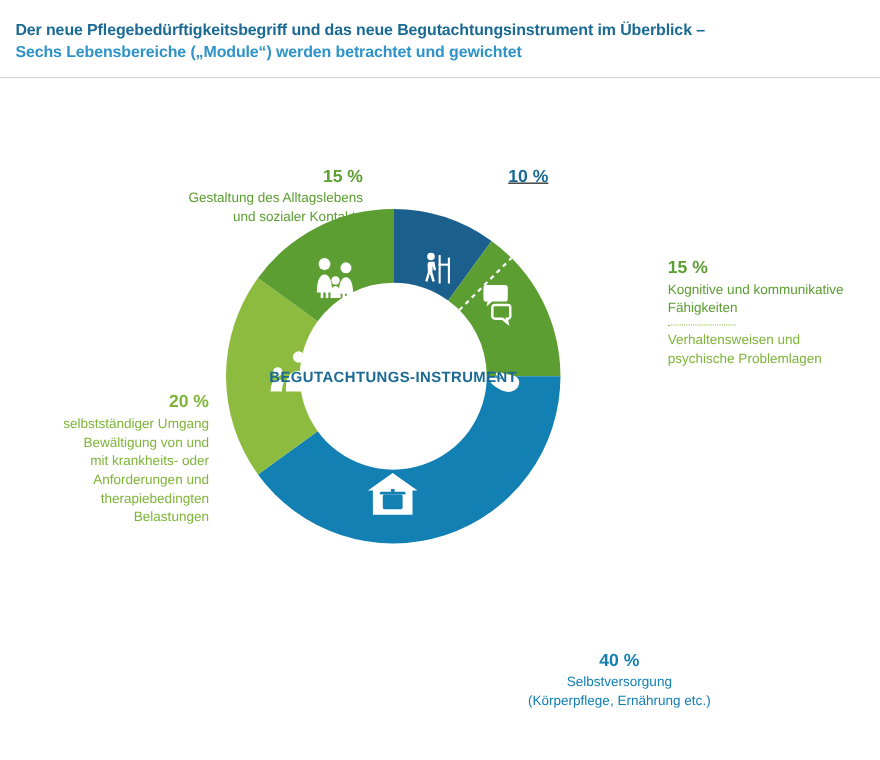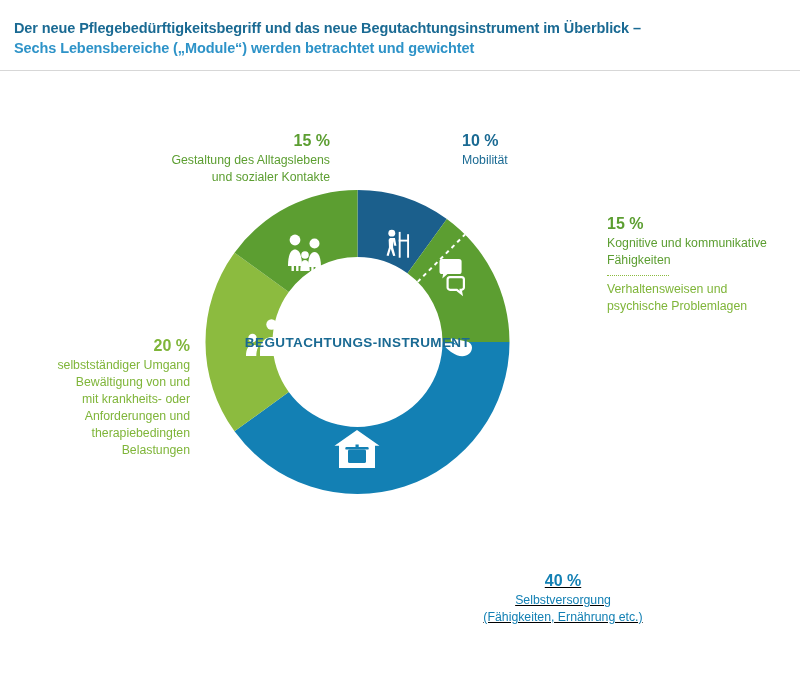--- a/index.html
+++ b/index.html
@@ -75,43 +75,44 @@
     font-weight: bold;
     color: #1a6a93;
     letter-spacing: 0.4px;
     line-height: 19px;
     text-align: center;
   }
 
   
   .callout {
     position: absolute;
+    margin-top: 20px;
   }
   .callout .pct {
     font-size: 16px;
     font-weight: bold;
     line-height: 22px;
   }
   .callout .txt {
     font-size: 12.3px;
     line-height: 17px;
     font-weight: normal;
   }
   .c-green   { color: #5c9e31; }
   .c-blue    { color: #1a6a93; }
   .c-lgreen  { color: #7fb539; }
   .c-cyan    { color: #1380b4; }
 
   .callout.right { text-align: left; }
   .callout.leftal { text-align: right; }
-  .callout.center { text-align: center; text-decoration: underline; }
+  .callout.center { text-align: center; }
 
   
   #callout-gestaltung { left: 96px;  top: 130px; width: 234px; }
-  #callout-mobilitaet { left: 462px; top: 130px; width: 200px; }
+  #callout-mobilitaet { left: 462px; top: 130px; width: 200px; text-decoration: underline; }
   #callout-kognitive  { left: 607px; top: 213px; width: 195px; }
   #callout-bewaeltigung { left: 18px; top: 335px; width: 172px; }
   #callout-selbst     { left: 398px; top: 570px; width: 330px; }
 
   .dotted-sep {
     border-top: 1.5px dotted #8cbb3f;
     width: 62px;
     margin: 6px 0 5px 0;
     height: 0;
   }
@@ -200,21 +201,20 @@
   </div>
 
   <div class="callout leftal" id="callout-gestaltung">
     <div class="pct c-green">15 %</div>
     <div class="txt c-green">Gestaltung des Alltagslebens</div>
     <div class="txt c-green">und sozialer Kontakte</div>
   </div>
 
   <div class="callout right" id="callout-mobilitaet">
     <div class="pct c-blue">10 %</div>
-    <div class="txt c-blue">Mobilität</div>
   </div>
 
   <div class="callout right" id="callout-kognitive">
     <div class="pct c-green">15 %</div>
     <div class="txt c-green">Kognitive und kommunikative</div>
     <div class="txt c-green">Fähigkeiten</div>
     <div class="dotted-sep"></div>
     <div class="txt c-lgreen">Verhaltensweisen und</div>
     <div class="txt c-lgreen">psychische Problemlagen</div>
   </div>
@@ -225,16 +225,16 @@
     <div class="txt c-lgreen">Bewältigung von und</div>
     <div class="txt c-lgreen">mit krankheits- oder</div>
     <div class="txt c-lgreen">Anforderungen und</div>
     <div class="txt c-lgreen">therapiebedingten</div>
     <div class="txt c-lgreen">Belastungen</div>
   </div>
 
   <div class="callout center" id="callout-selbst">
     <div class="pct c-cyan">40 %</div>
     <div class="txt c-cyan">Selbstversorgung</div>
-    <div class="txt c-cyan">(Fähigkeiten, Ernährung etc.)</div>
+    <div class="txt c-cyan">(Körperpflege, Ernährung etc.)</div>
   </div>
 
 </div>
 
 </body></html>

